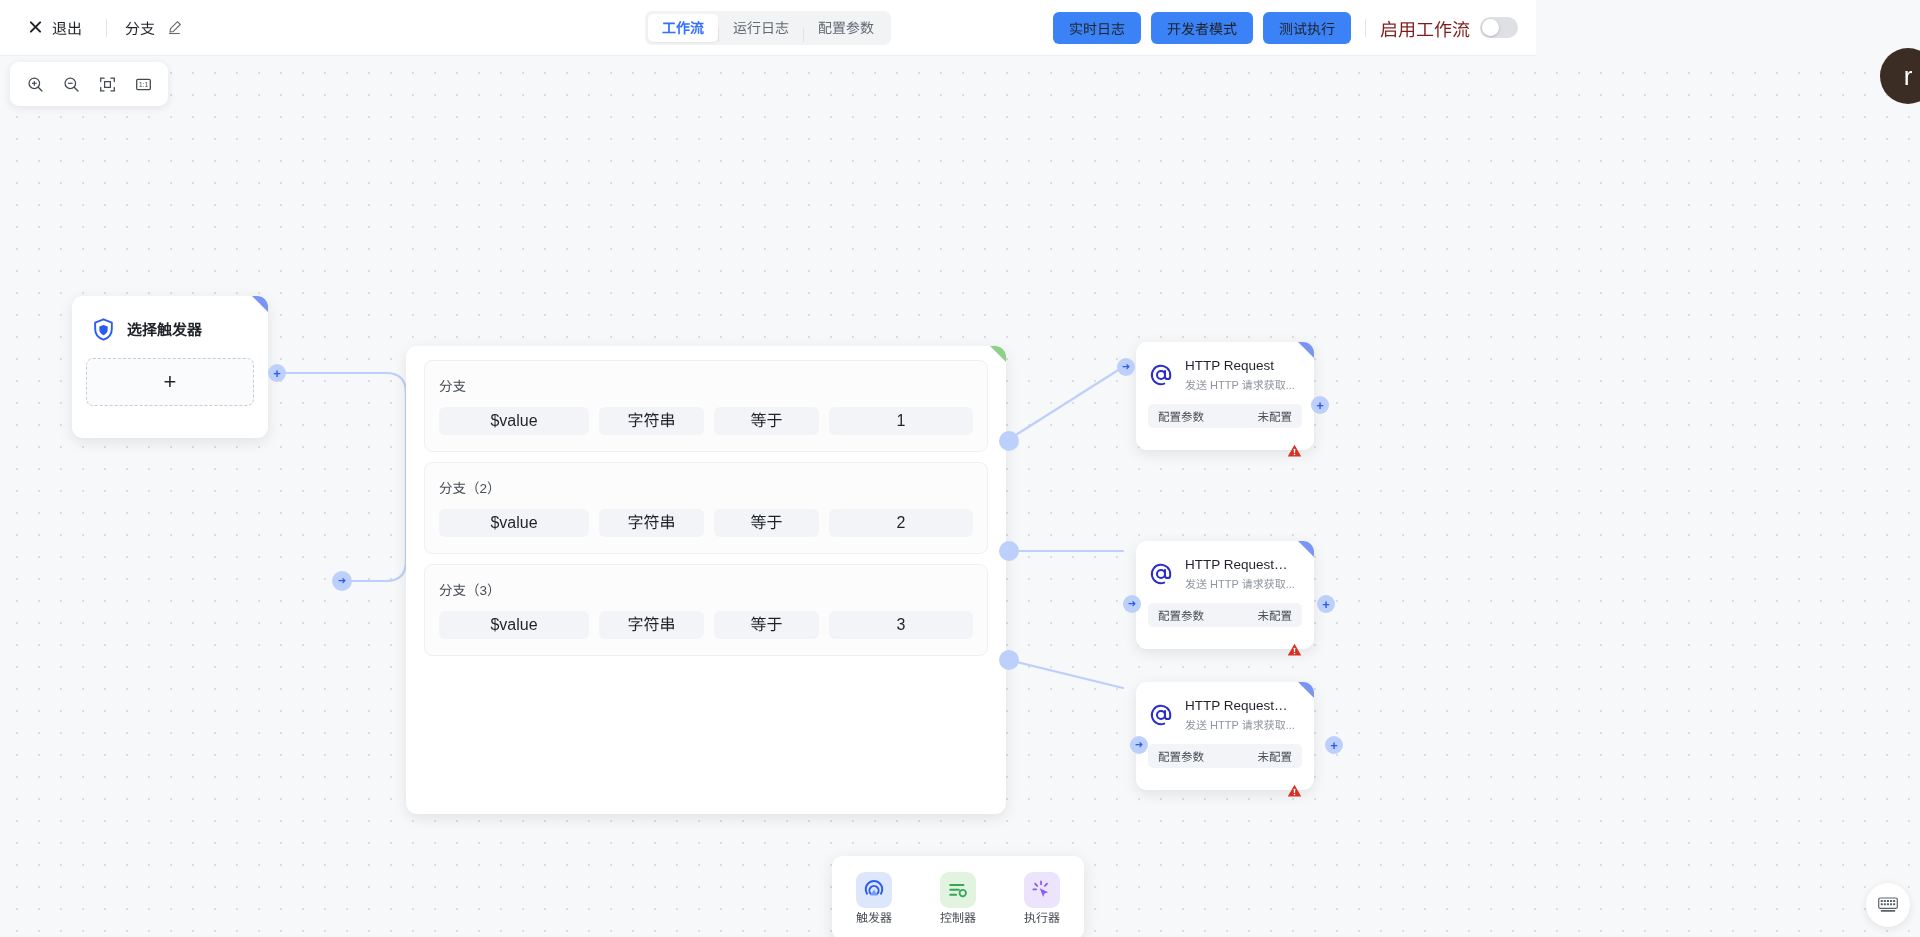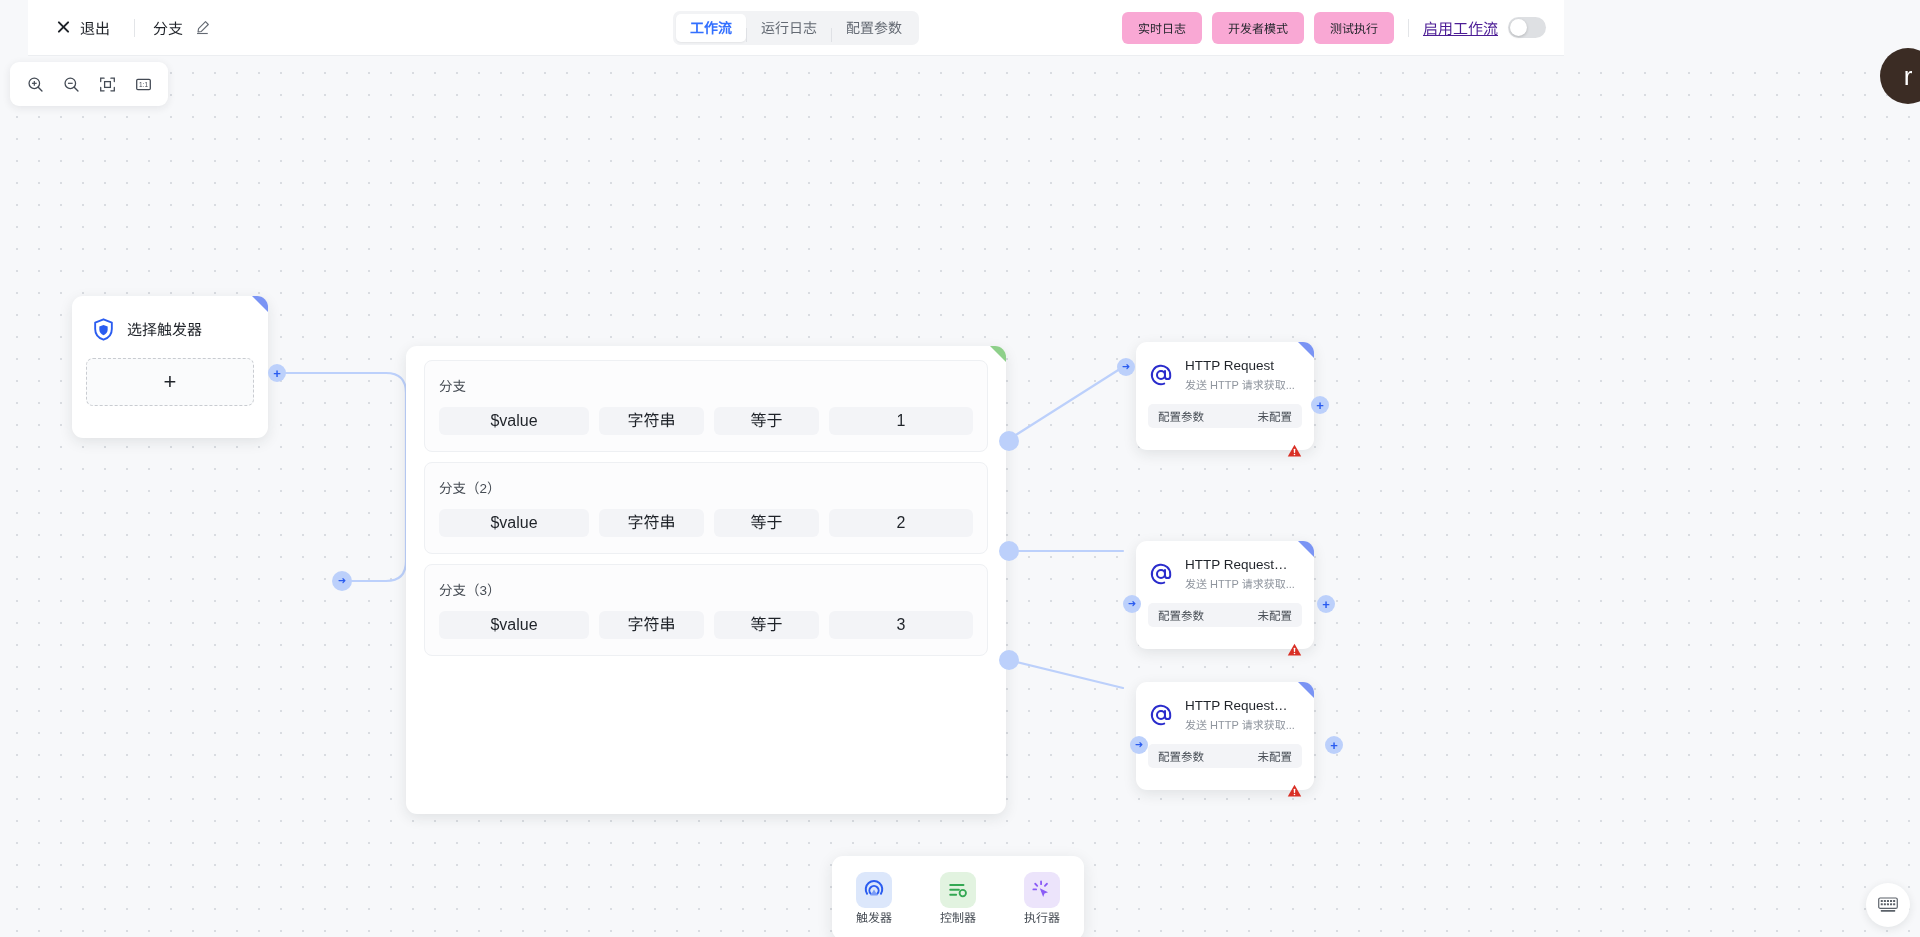--- a/index.html
+++ b/index.html
@@ -8,21 +8,21 @@
     width: 1920px; height: 937px;
     font-family: "Liberation Sans", "DejaVu Sans", sans-serif;
     background: #f7f8fa; overflow: hidden;
   }
   .app { position: relative; width: 1920px; height: 937px; }
 
   
   .header {
     position: absolute; top: 0; left: 0; width: 1536px; height: 56px;
     background: #ffffff; border-bottom: 1px solid #eceef1;
-    display: flex; align-items: center; z-index: 40; margin-left: 28px;
+    display: flex; align-items: center; z-index: 40;
   }
   .hdr-left { display: flex; align-items: center; gap: 0px; padding-left: 22px; }
   .exit-btn {
     display: flex; align-items: center; gap: 9px;
     font-size: 15px; color: #1f2329; cursor: pointer;
     padding: 4px 6px; border-radius: 5px;
   }
   .x-icon { width: 15px; height: 15px; position: relative; display:inline-block; }
   .x-icon::before, .x-icon::after {
     content:""; position:absolute; left:0; top:6px; width:15px; height:2px;
@@ -44,27 +44,27 @@
     border-radius:5px; cursor:pointer; white-space:nowrap;
   }
   .seg-tab.active { background:#ffffff; color:#3370ff; font-weight:bold;
     box-shadow:0 1px 2px rgba(0,0,0,.06); }
   .seg-sep { width:1px; height:14px; background:#dfe1e5; }
 
   .hdr-right {
     position:absolute; right:18px; display:flex; align-items:center; gap:10px;
   }
   .ghost-btn {
-    font-size:12px; color:#1f2329; background:#f9a8d4;
+    font-size:14px; color:#1f2329; background:#3b82f6;
     border:none; border-radius:6px; height:32px; padding:0 16px; cursor:pointer;
     font-family:inherit; white-space:nowrap;
   }
   .vdiv { width:1px; height:18px; background:#e3e5e8; margin:0 4px; }
   .toggle-wrap { display:flex; align-items:center; gap:10px; }
-  .toggle-label { font-size:15px; color:#4c1d95; white-space:nowrap;text-decoration:underline; }
+  .toggle-label { font-size:18px; color:#7f1d1d; white-space:nowrap; }
   .toggle {
     width:38px; height:21px; border-radius:11px; background:#dee0e3;
     position:relative; cursor:pointer; flex:none;
   }
   .toggle .knob {
     position:absolute; top:2px; left:2px; width:17px; height:17px;
     border-radius:50%; background:#fff; box-shadow:0 1px 3px rgba(0,0,0,.2);
   }
 
   
@@ -96,21 +96,21 @@
   }
   .node-head { display:flex; align-items:flex-start; gap:11px; padding:16px 16px 0 16px; }
   .node-icon { flex:none; width:26px; height:26px; display:flex; align-items:center; justify-content:center; }
   .node-title { font-size:15px; color:#1f2329; line-height:19px; white-space:nowrap;
     overflow:hidden; text-overflow:ellipsis; }
   .node-sub { font-size:12px; color:#8f959e; line-height:17px; margin-top:2px;
     white-space:nowrap; overflow:hidden; text-overflow:ellipsis; }
 
   
   #trigger-node { left:72px; top:240px; width:196px; height:142px; }
-  #trigger-node .node-head { padding:20px 16px 0 18px; align-items:center; }
+  #trigger-node .node-head { padding:20px 16px 0 18px; align-items:center;font-weight:bold; }
   .trigger-drop {
     margin:16px 14px 0 14px; height:48px; border:1px dashed #c9ccd1; border-radius:7px;
     display:flex; align-items:center; justify-content:center; background:#fafbfc;
     cursor:pointer;
   }
   .plus-glyph { font-size:22px; color:#1f2329; line-height:1; font-weight:300; }
 
   
   #switch-node { left:406px; top:290px; width:600px; height:468px; }
   .switch-body { padding:14px 18px 16px 18px; }

